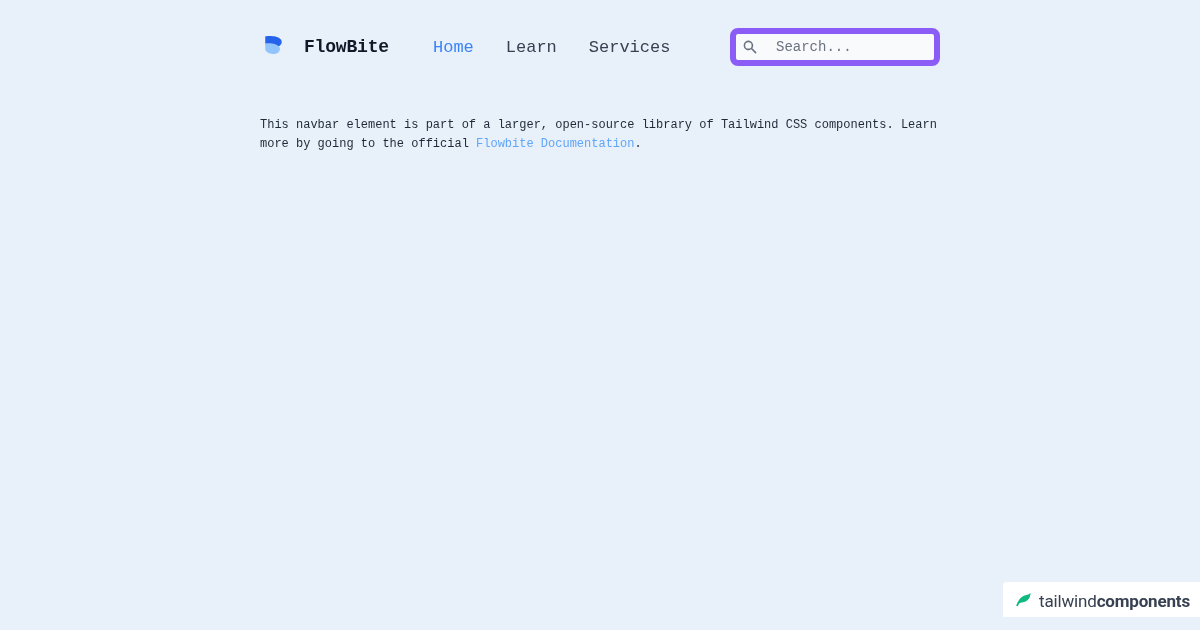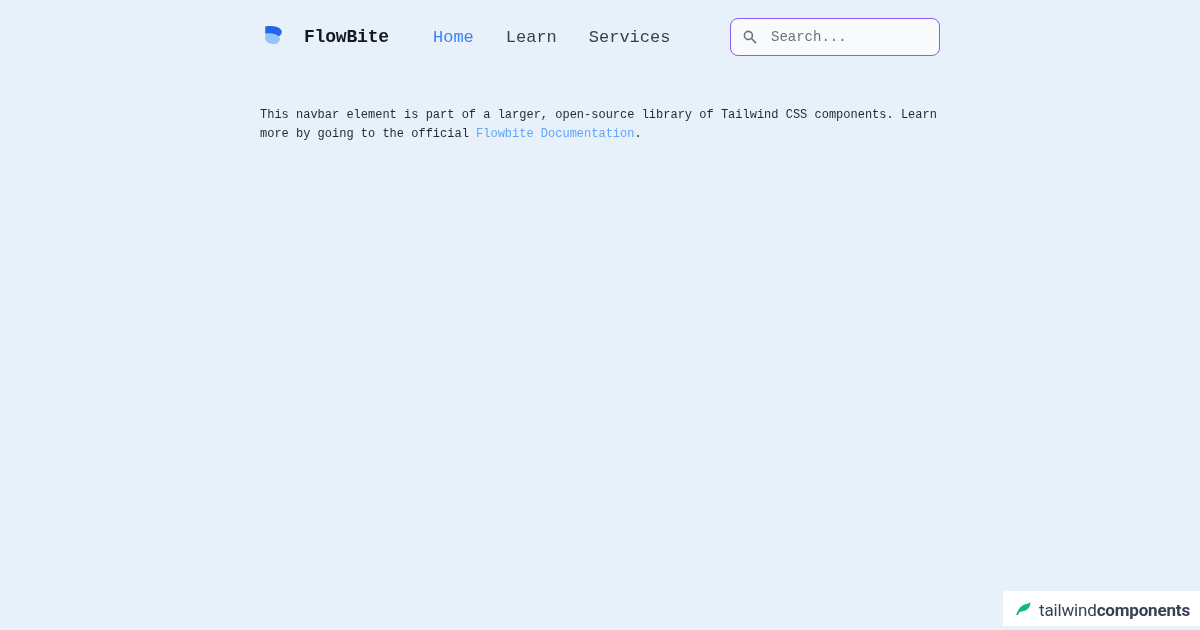--- a/index.html
+++ b/index.html
@@ -12,21 +12,21 @@
       font-family: ui-monospace, SFMono-Regular, Menlo, Monaco, Consolas, "Liberation Mono", "Courier New", monospace;
       background-color: #e8f0f9;
       width: 1200px;
       height: 630px;
       position: relative;
       overflow: hidden;
     }
     
     .container {
       max-width: 680px;
-      margin: 6px auto;
+      margin: 16px auto;
       padding-top: 12px;
     }
     
     .navbar {
       display: flex;
       align-items: center;
       gap: 16px;
     }
     
     .brand {
@@ -68,21 +68,21 @@
     
     .search-wrapper {
       margin-left: auto;
       position: relative;
     }
     
     .search-input {
       width: 210px;
       height: 38px;
       padding: 8px 12px 8px 40px;
-      border: 1px solid #8b5cf6;
+      border: 6px solid #8b5cf6;
       border-radius: 8px;
       font-size: 14px;
       font-family: inherit;
       color: #374151;
       background-color: #f9fafb;
     }
     
     .search-input::placeholder {
       color: #6b7280;
     }
@@ -114,21 +114,21 @@
     }
     
     .doc-link {
       color: #60a5fa;
       text-decoration: none;
       cursor: pointer;
     }
     
     .footer-badge {
       position: absolute;
-      bottom: 4px;
+      bottom: 13px;
       right: 0;
       background: #ffffff;
       padding: 6px 10px 4px 10px;
       display: flex;
       align-items: center;
       gap: 6px;
       border-top-left-radius: 4px;
     }
     
     .leaf-icon {

